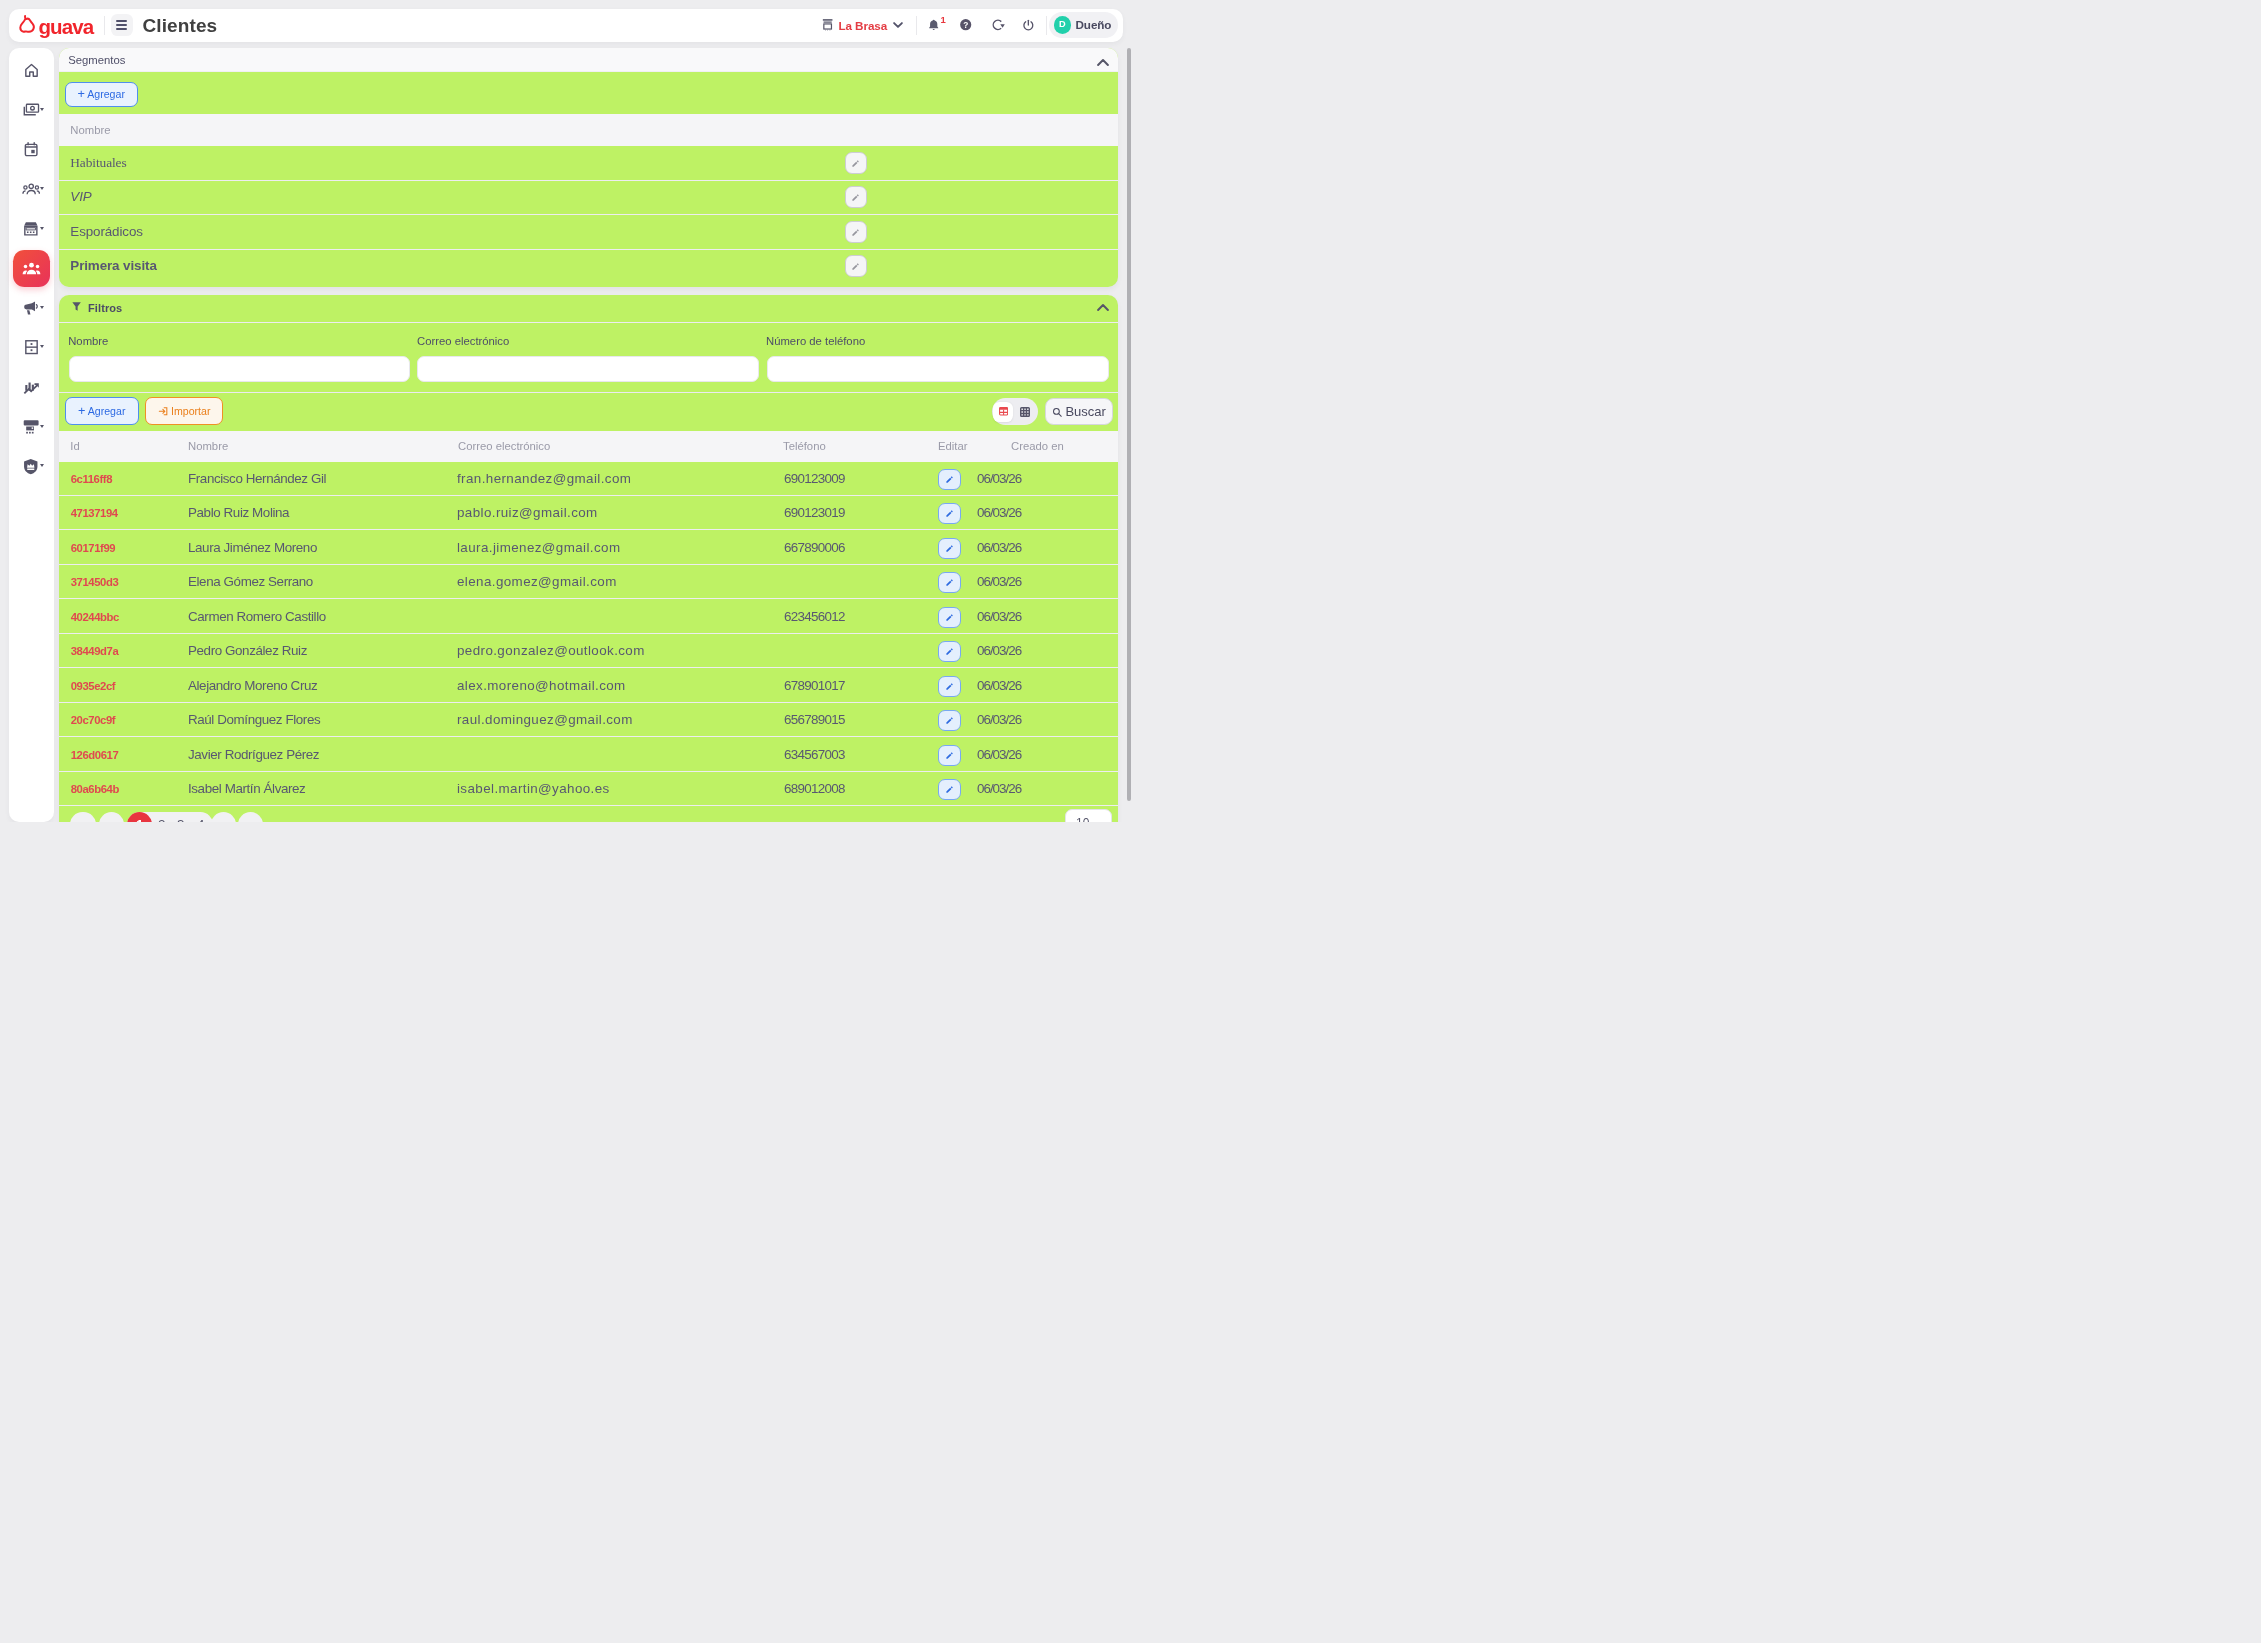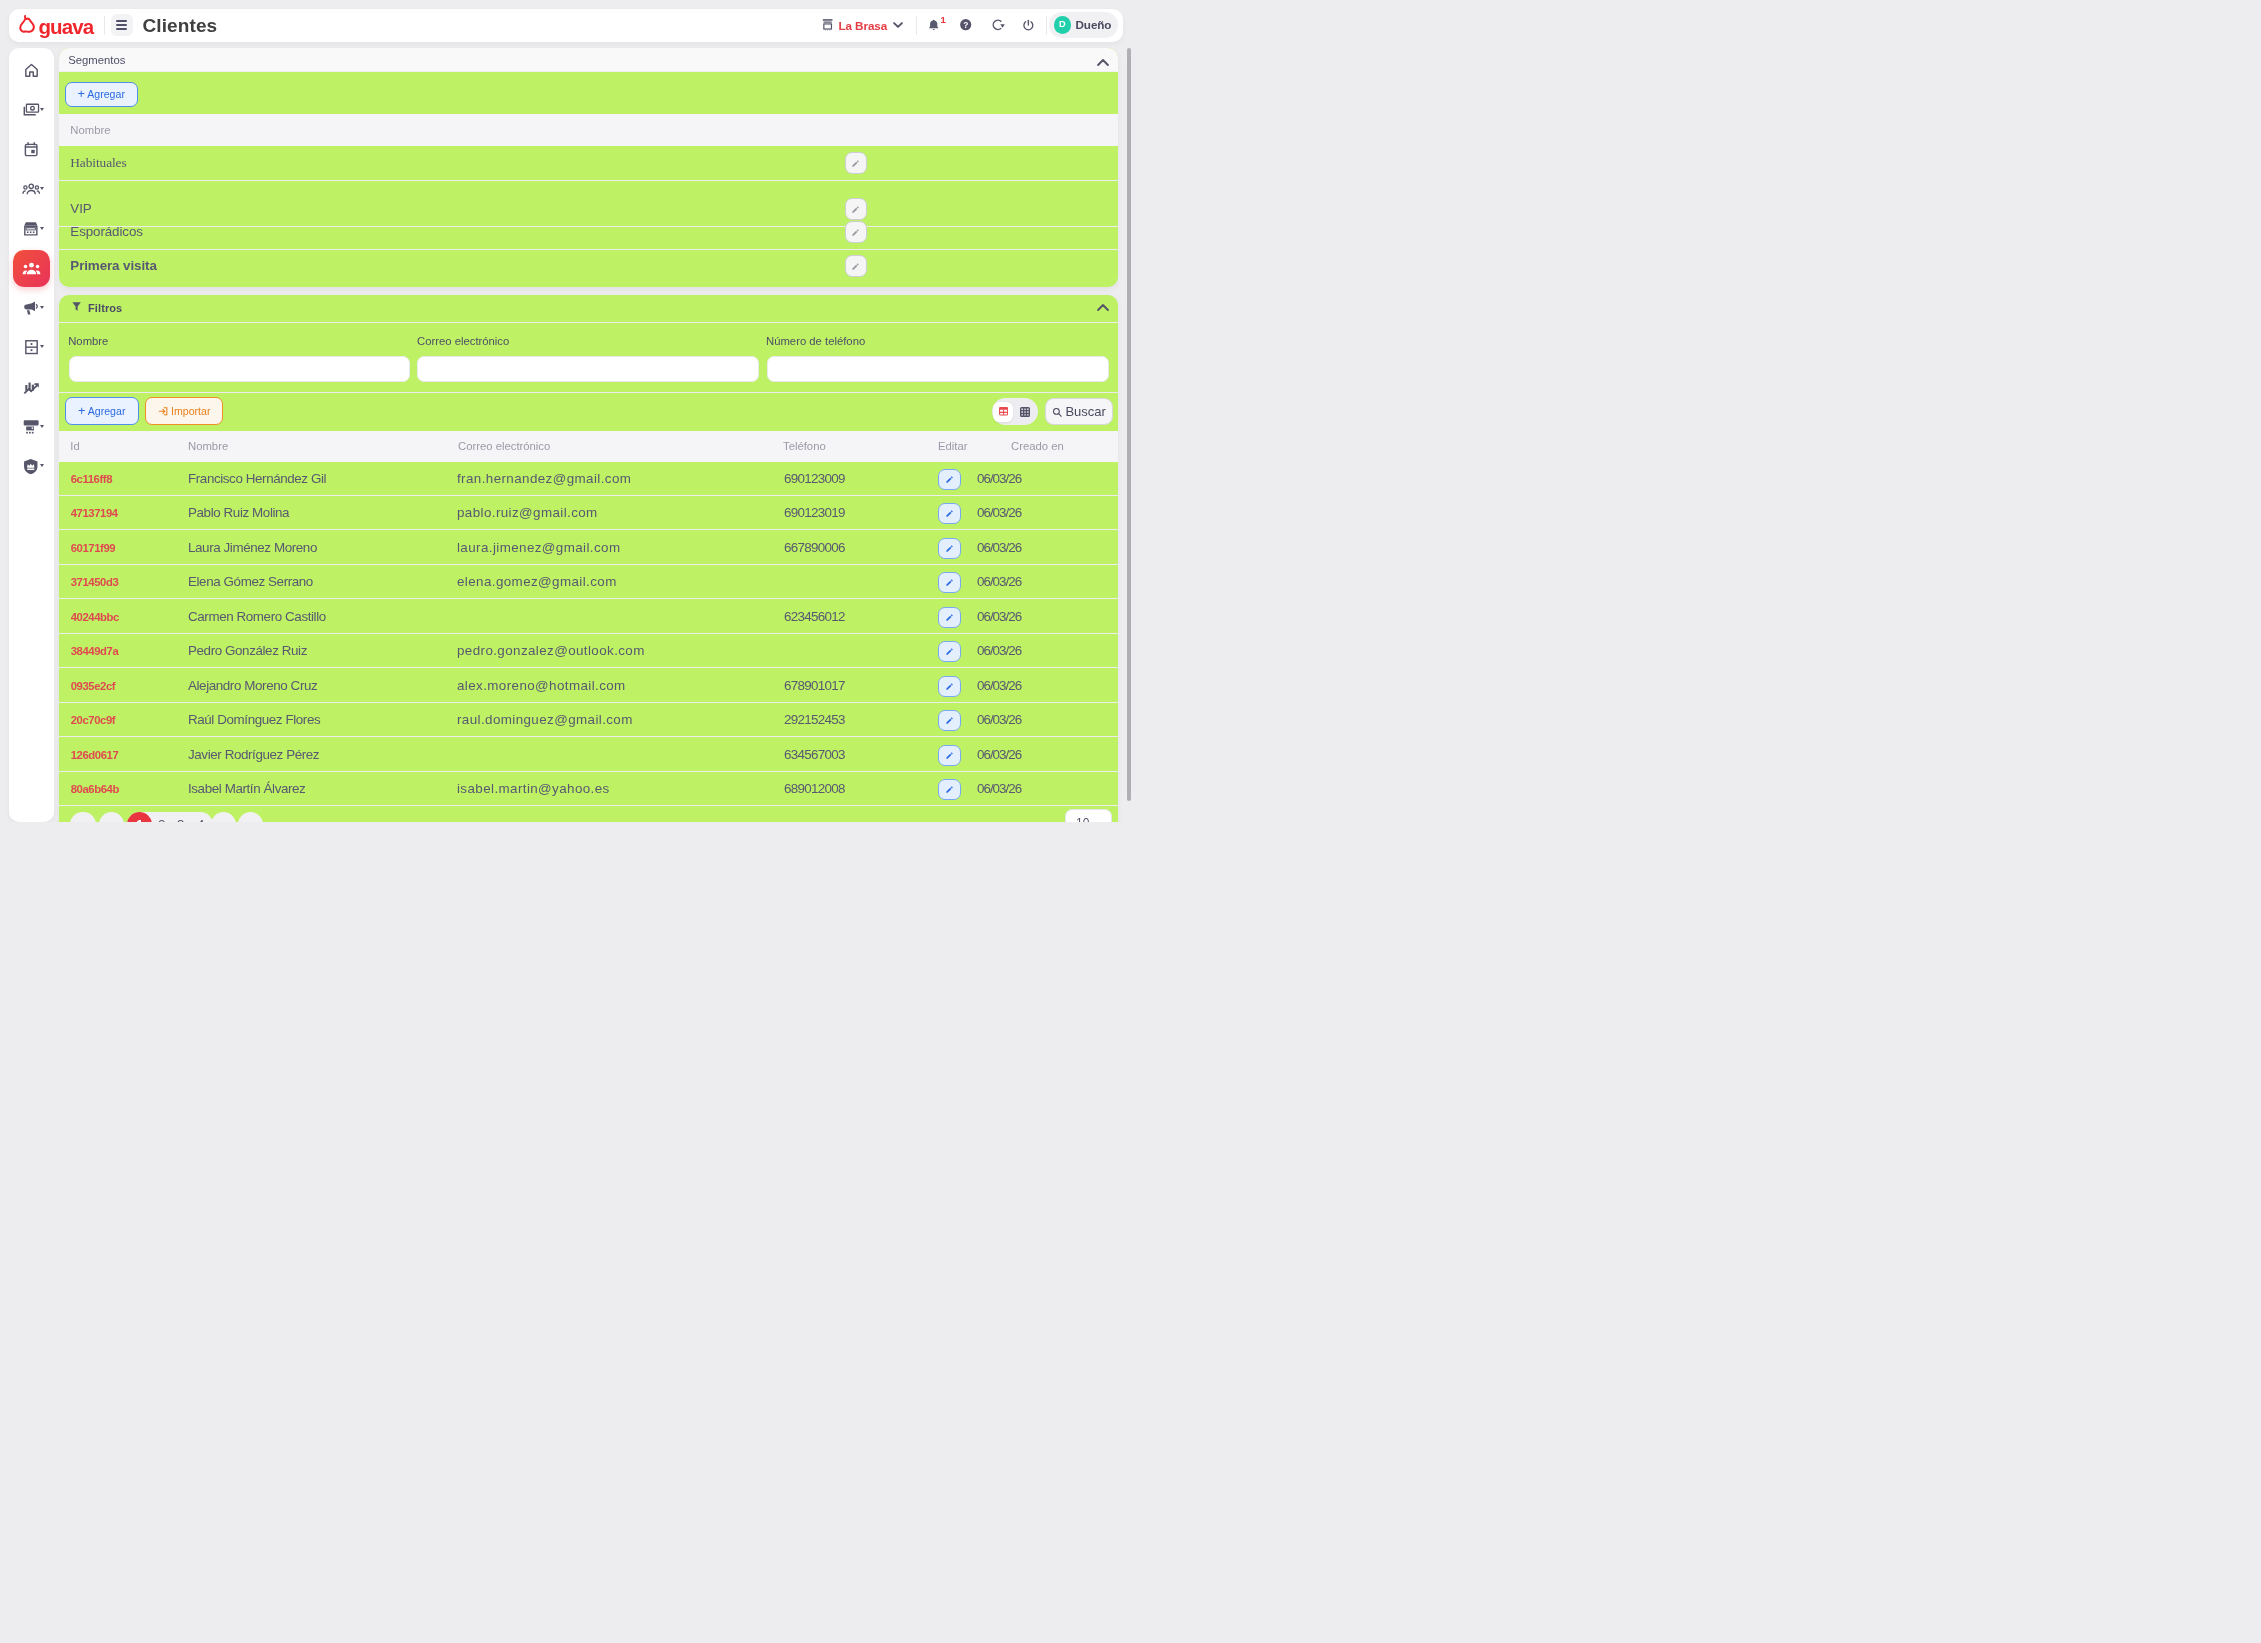--- a/index.html
+++ b/index.html
@@ -242,21 +242,21 @@
   </div>
   <div id="agregar1"><span style="font-size:12.7px;">+</span> Agregar</div>
   <div id="nombreband">Nombre</div>
   <div class="seg-row" style="top:98px;font-family:Liberation Serif, serif;">Habituales
     <div class="editbtn">
         <svg width="9.2" height="9.2" viewBox="0 0 24 24" fill="#97979f">
           <path d="M3.5 17.2 V20.5 H6.8 L16.8 10.5 L13.5 7.2 Z M19.9 7.4 a1.1 1.1 0 0 0 0-1.6 L18.2 4.1 a1.1 1.1 0 0 0-1.6 0 L14.9 5.8 L18.2 9.1 Z"></path>
         </svg>
       </div>
   </div>
-  <div class="seg-row" style="top:144px;">VIP
+  <div class="seg-row" style="top:132px;font-style:italic;">VIP
     <div class="editbtn">
         <svg width="9.2" height="9.2" viewBox="0 0 24 24" fill="#97979f">
           <path d="M3.5 17.2 V20.5 H6.8 L16.8 10.5 L13.5 7.2 Z M19.9 7.4 a1.1 1.1 0 0 0 0-1.6 L18.2 4.1 a1.1 1.1 0 0 0-1.6 0 L14.9 5.8 L18.2 9.1 Z"></path>
         </svg>
       </div>
   </div>
   <div class="seg-row" style="top:167px;">Esporádicos
     <div class="editbtn">
         <svg width="9.2" height="9.2" viewBox="0 0 24 24" fill="#97979f">
           <path d="M3.5 17.2 V20.5 H6.8 L16.8 10.5 L13.5 7.2 Z M19.9 7.4 a1.1 1.1 0 0 0 0-1.6 L18.2 4.1 a1.1 1.1 0 0 0-1.6 0 L14.9 5.8 L18.2 9.1 Z"></path>
@@ -400,21 +400,21 @@
         <svg width="9.2" height="9.2" viewBox="0 0 24 24" fill="#2e6be0">
           <path d="M3.5 17.2 V20.5 H6.8 L16.8 10.5 L13.5 7.2 Z M19.9 7.4 a1.1 1.1 0 0 0 0-1.6 L18.2 4.1 a1.1 1.1 0 0 0-1.6 0 L14.9 5.8 L18.2 9.1 Z"></path>
         </svg>
       </div>
       <span class="tdate">06/03/26</span>
     </div>
     <div class="trow" style="top:408px;">
       <span class="tid">20c70c9f</span>
       <span class="tname">Raúl Domínguez Flores</span>
       <span class="tmail">raul.dominguez@gmail.com</span>
-      <span class="tphone">292152453</span>
+      <span class="tphone">656789015</span>
       <div class="tedit">
         <svg width="9.2" height="9.2" viewBox="0 0 24 24" fill="#2e6be0">
           <path d="M3.5 17.2 V20.5 H6.8 L16.8 10.5 L13.5 7.2 Z M19.9 7.4 a1.1 1.1 0 0 0 0-1.6 L18.2 4.1 a1.1 1.1 0 0 0-1.6 0 L14.9 5.8 L18.2 9.1 Z"></path>
         </svg>
       </div>
       <span class="tdate">06/03/26</span>
     </div>
     <div class="trow" style="top:443px;">
       <span class="tid">126d0617</span>
       <span class="tname">Javier Rodríguez Pérez</span>

